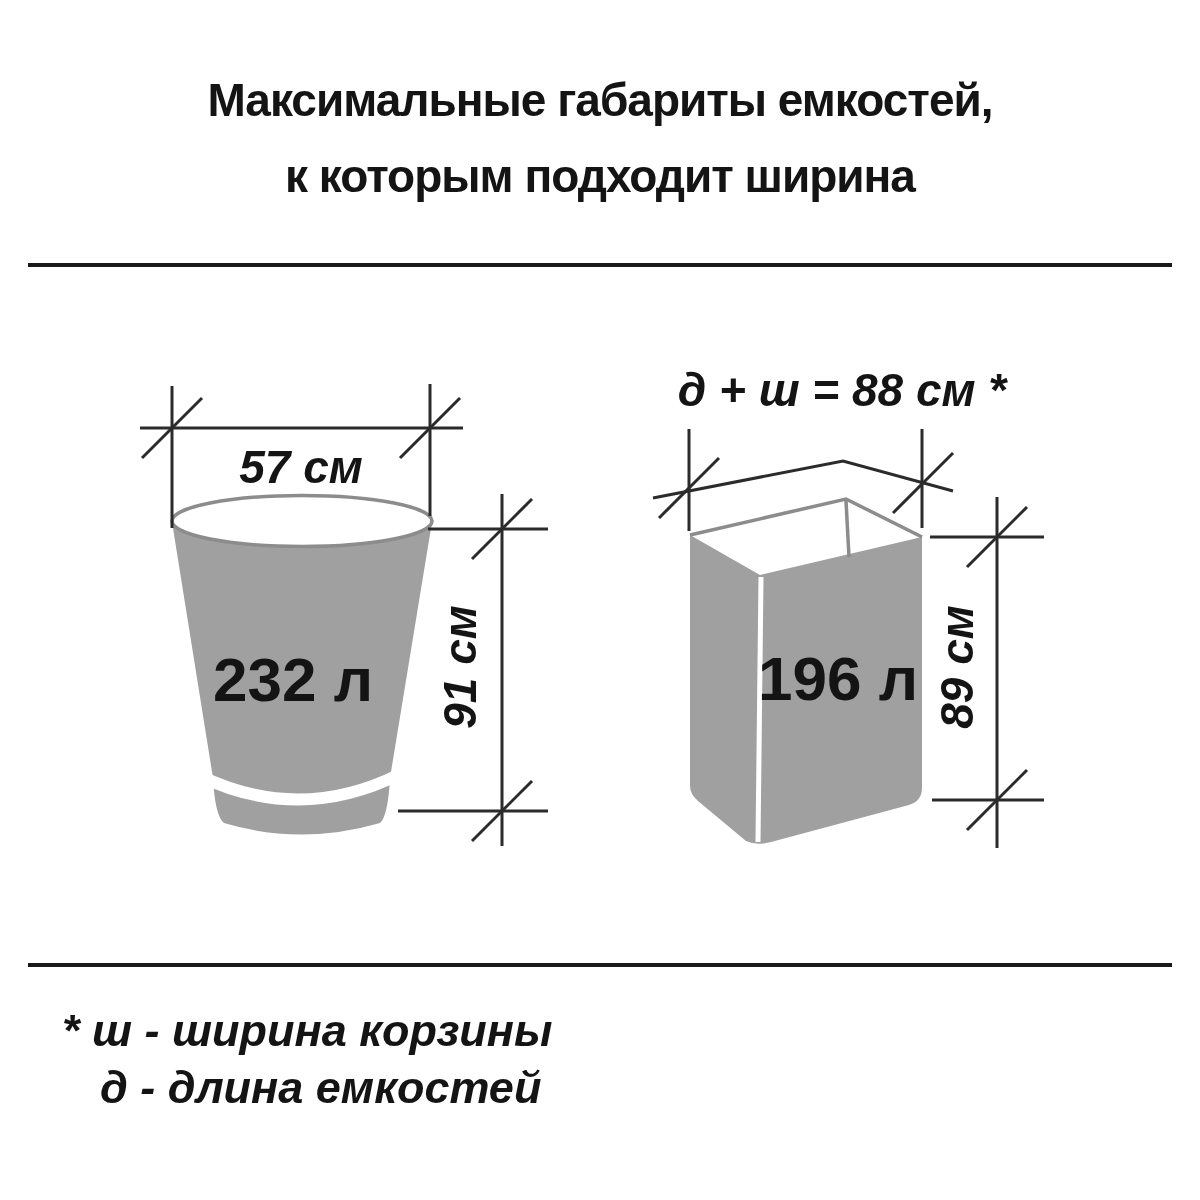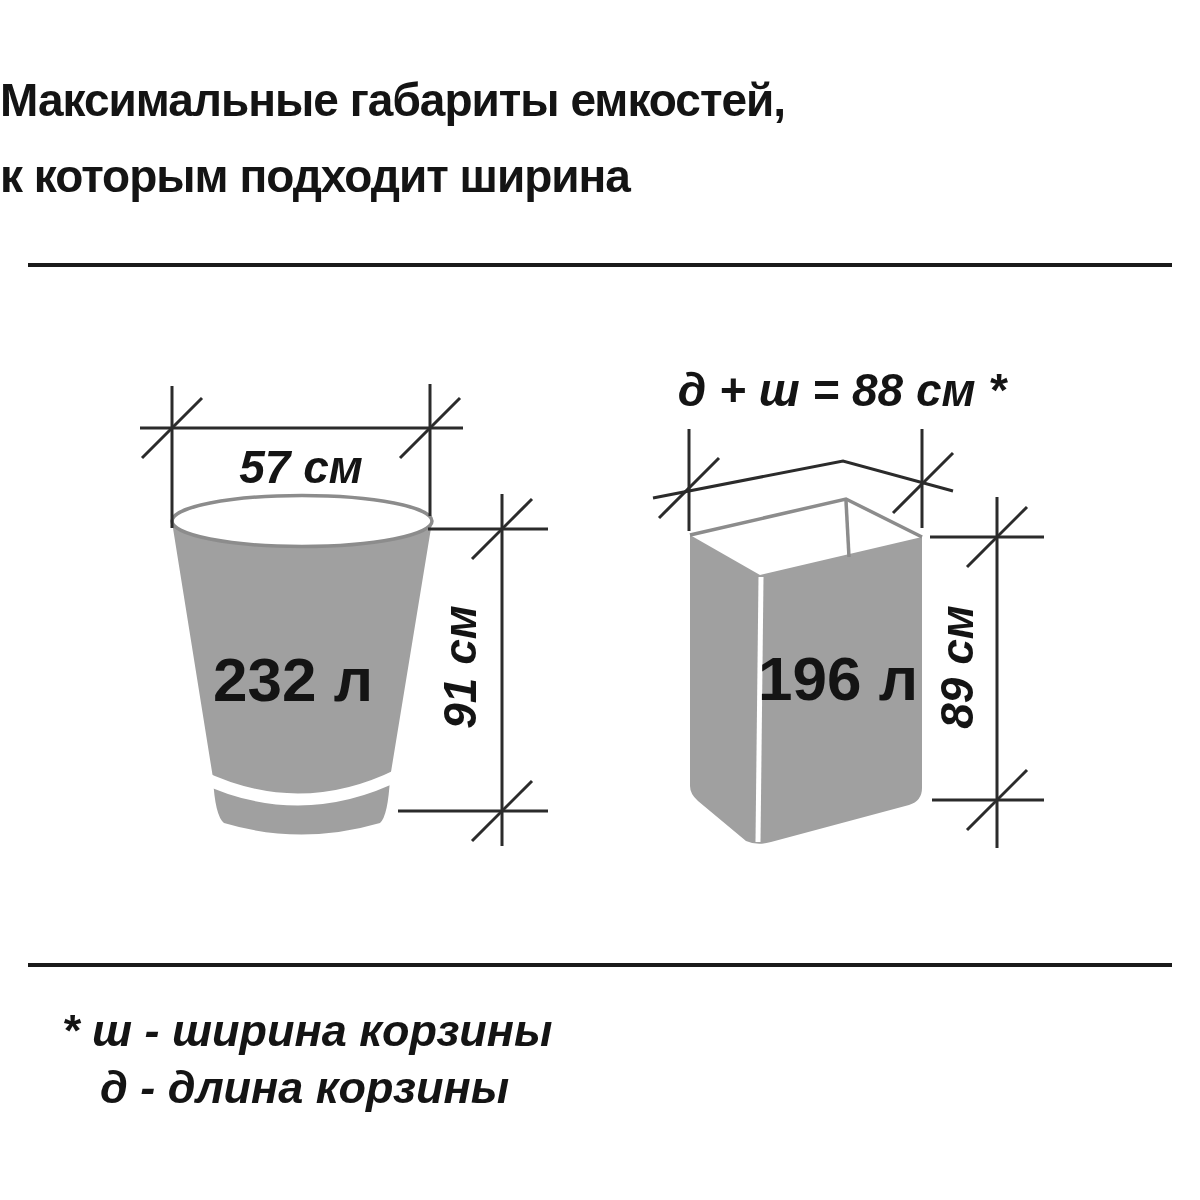--- a/index.html
+++ b/index.html
@@ -10,21 +10,21 @@
     --bg:#ffffff;
   }
   html,body{margin:0;padding:0;background:var(--bg);}
   .canvas{
     position:relative;width:1200px;height:1200px;background:var(--bg);
     font-family:"Liberation Sans",sans-serif;color:var(--text-black);
     overflow:hidden;
   }
   .title{
     position:absolute;left:0;top:62px;width:1200px;
-    font-weight:700;font-size:46px;line-height:76px;
+    text-align:center;font-weight:700;font-size:46px;line-height:76px;
     letter-spacing:-1px;color:var(--text-black);
   }
   .rule{
     position:absolute;left:28px;width:1144px;height:4px;background:#1a1a1a;
   }
   .rule.top{top:263px;}
   .rule.bottom{top:963px;}
   .footnote{
     position:absolute;left:62px;top:1002px;
     font-style:italic;font-weight:700;font-size:45px;line-height:57px;
@@ -120,16 +120,16 @@
       <line class="dim" x1="967" y1="567" x2="1027" y2="507"></line>
       <line class="dim" x1="967" y1="830" x2="1027" y2="770"></line>
       <text class="dim-label" x="957" y="667" text-anchor="middle" dominant-baseline="central" transform="rotate(-90 957 667)">89 см</text>
     </g>
   </svg>
 
   <div class="rule bottom"></div>
 
   <div class="footnote">
     <div class="line1">* ш - ширина корзины</div>
-    <div class="line2">д - длина корзины</div>
+    <div class="line2">д - длина емкостей</div>
   </div>
 
 </div>
 
 </body></html>

